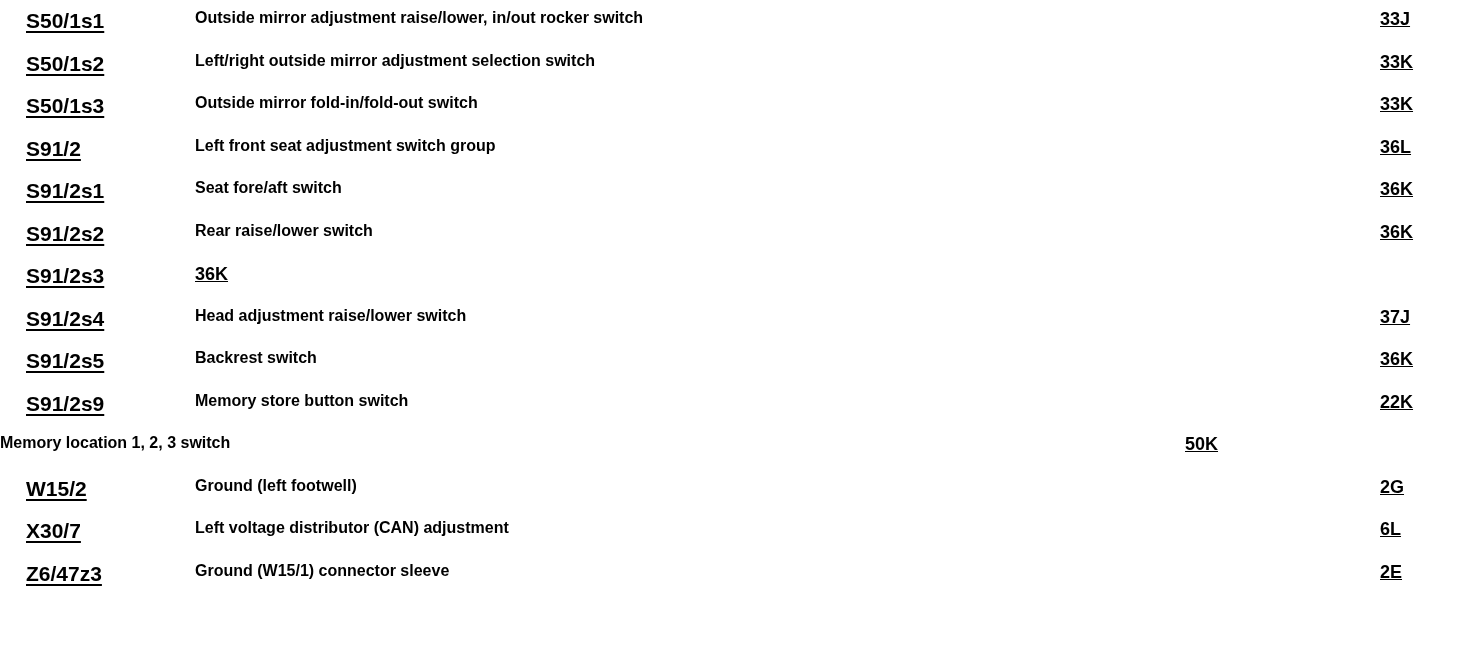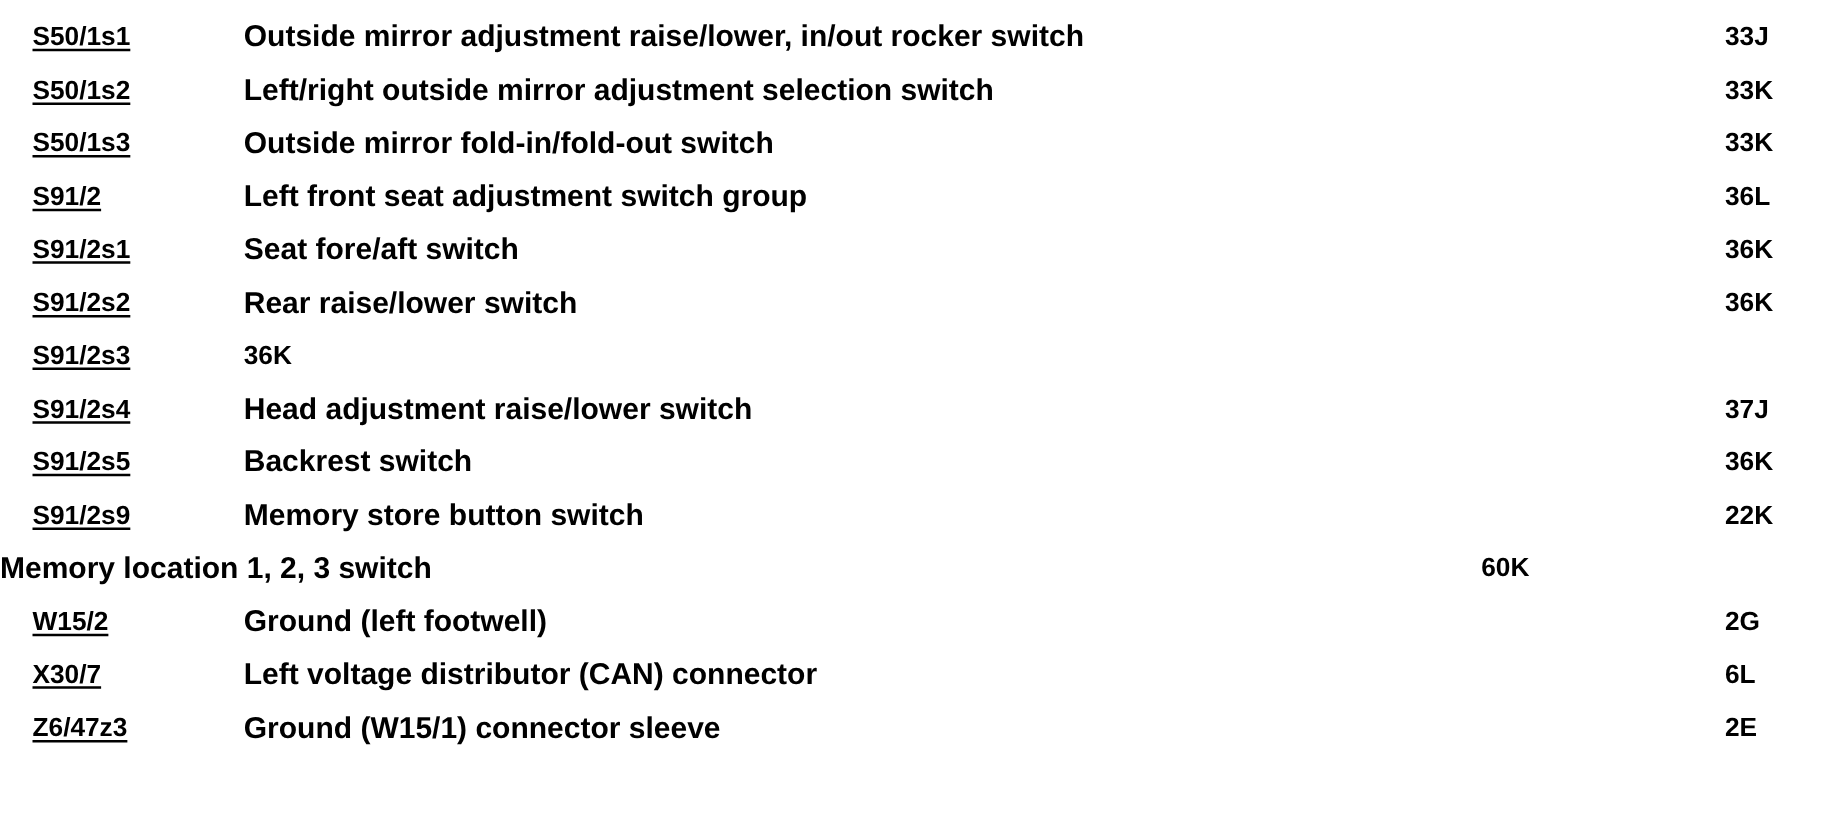--- a/index.html
+++ b/index.html
@@ -13,43 +13,44 @@
     font-family: "Liberation Sans", sans-serif;
     font-weight: bold;
     color: #000000;
     overflow: hidden;
   }
   .legend-table {
     padding-top: 9px;
   }
   .legend-row {
     display: flex;
-    align-items: center;
+    align-items: flex-start;
     height: 42.5px;
   }
   .cell-code {
     margin-left: 26px;
     width: 169px;
     flex: 0 0 169px;
     font-size: 21px;
     text-decoration: underline;
     text-decoration-thickness: 2px;
     text-underline-offset: 3px;
     white-space: nowrap;
   }
   .cell-desc {
     width: 1185px;
     flex: 0 0 1185px;
-    font-size: 24px;
+    font-size: 16px;
     white-space: nowrap;
   }
   .cell-ref {
     flex: 0 0 auto;
-    font-size: 21px;
+    font-size: 18px;
     white-space: nowrap;
+    text-decoration: underline;
   }
 </style>
 </head>
 <body>
 
 <div class="legend-table">
 
   <div class="legend-row">
     <span class="cell-code">S50/1s1</span>
     <span class="cell-desc">Outside mirror adjustment raise/lower, in/out rocker switch</span>
@@ -104,32 +105,32 @@
   </div>
 
   <div class="legend-row">
     <span class="cell-code">S91/2s9</span>
     <span class="cell-desc">Memory store button switch</span>
     <span class="cell-ref">22K</span>
   </div>
 
   <div class="legend-row">
     <span class="cell-desc">Memory location 1, 2, 3 switch</span>
-    <span class="cell-ref">60K</span>
+    <span class="cell-ref">50K</span>
   </div>
 
   <div class="legend-row">
     <span class="cell-code">W15/2</span>
     <span class="cell-desc">Ground (left footwell)</span>
     <span class="cell-ref">2G</span>
   </div>
 
   <div class="legend-row">
     <span class="cell-code">X30/7</span>
-    <span class="cell-desc">Left voltage distributor (CAN) connector</span>
+    <span class="cell-desc">Left voltage distributor (CAN) adjustment</span>
     <span class="cell-ref">6L</span>
   </div>
 
   <div class="legend-row">
     <span class="cell-code">Z6/47z3</span>
     <span class="cell-desc">Ground (W15/1) connector sleeve</span>
     <span class="cell-ref">2E</span>
   </div>
 
 </div>

